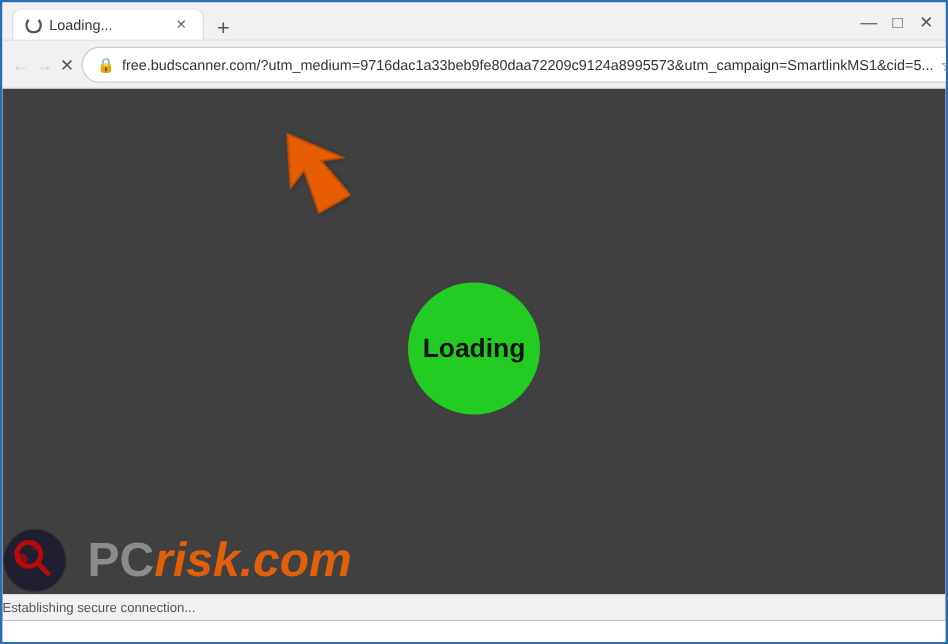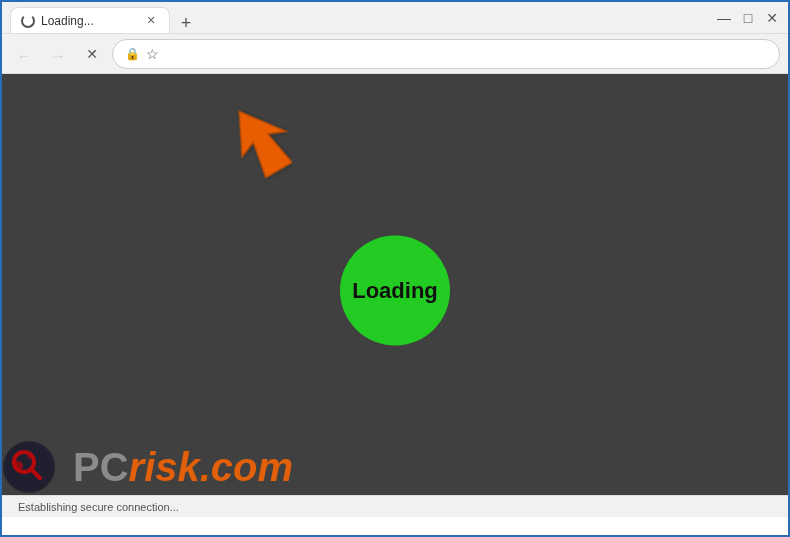--- a/index.html
+++ b/index.html
@@ -231,21 +231,21 @@
     .statusbar {
       position: absolute;
       bottom: 0;
       left: 0;
       right: 0;
       height: 22px;
       background: #f1f1f1;
       border-top: 1px solid #ddd;
       display: flex;
       align-items: center;
-      padding: 0 16px;
+      padding: 0 0;
       font-size: 11px;
       color: #555;
     }
   </style>
 </head>
 <body>
 
 <div class="titlebar">
   <div class="tab-area">
     <div class="tab">
@@ -261,20 +261,21 @@
     <div class="win-btn">✕</div>
   </div>
 </div>
 
 <div class="navbar">
   <div class="nav-btn disabled">←</div>
   <div class="nav-btn disabled">→</div>
   <div class="nav-btn">✕</div>
   <div class="address-bar">
     <span class="lock-icon">🔒</span>
+    <span class="address-text">free.budscanner.com/?utm_medium=9716dac1a33beb9fe80daa72209c9124a8995573&amp;utm_campaign=SmartlinkMS1&amp;cid=5...</span>
     <span class="star-icon">☆</span>
   </div>
 
 </div>
 
 <div class="page-content">
 
   <div class="arrow-annotation">
     <svg width="70" height="80" viewBox="0 0 70 80">
       <defs>

